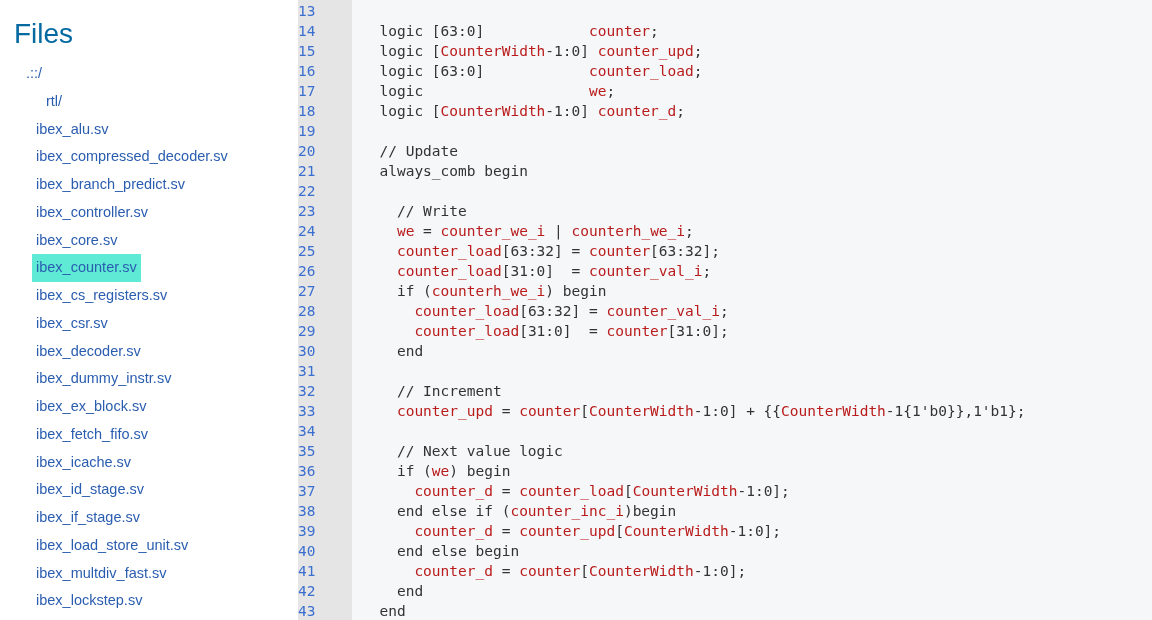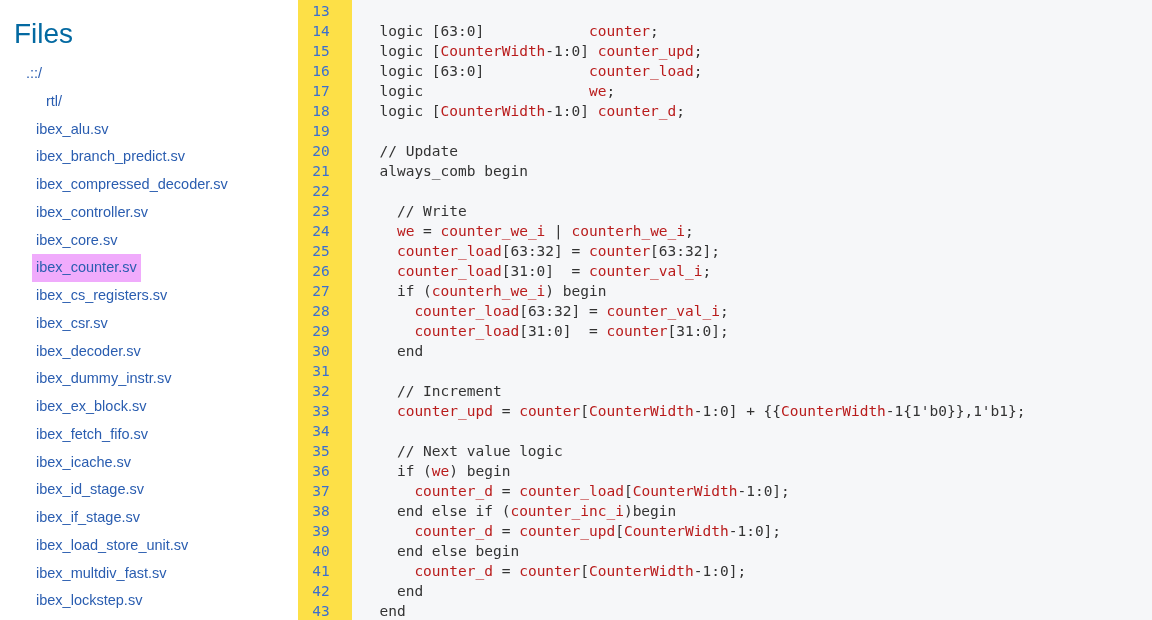--- a/index.html
+++ b/index.html
@@ -28,35 +28,35 @@
     text-decoration: none;
     cursor: pointer;
     display: inline-block;
     padding: 3px 4px;
     line-height: 1.5;
   }
   .lvl0 { padding-left: 22px; }
   .lvl1 { padding-left: 42px; }
   .lvl2 { padding-left: 32px; }
   .tree .sel {
-    background: #f0abfc;
+    background: #5eead4;
     color: #2a5db0;
   }
   .main {
     flex: 1;
     height: 100%;
     overflow: hidden;
     background: #f6f7f9;
     display: flex;
   }
   .gutter {
     width: 54px;
-    text-align: center;
+    text-align: left;
     padding-top: 1px;
-    background: #fde047;
+    background: #e5e5e5;
     color: #3b6fcf;
     font-family: "DejaVu Sans Mono", Menlo, Consolas, monospace;
     font-size: 14.5px;
     line-height: 20px;
     user-select: none;
   }
   .gutter .ln { padding-right: 8px; color: #3b6fcf; }
   .code {
     flex: 1;
     padding-top: 1px;
@@ -73,22 +73,22 @@
 <body>
 
 <div class="app">
   <div class="sidebar">
     <h1 class="side-title">Files</h1>
     <div class="tree">
       <div class="lvl0"><a href="#">.::/</a></div>
       <div class="lvl1"><a href="#">rtl/</a></div>
       <div id="file-list">
           <div class="lvl2"><a href="#">ibex_alu.sv</a></div>
+          <div class="lvl2"><a href="#">ibex_compressed_decoder.sv</a></div>
           <div class="lvl2"><a href="#">ibex_branch_predict.sv</a></div>
-          <div class="lvl2"><a href="#">ibex_compressed_decoder.sv</a></div>
           <div class="lvl2"><a href="#">ibex_controller.sv</a></div>
           <div class="lvl2"><a href="#">ibex_core.sv</a></div>
           <div class="lvl2"><a href="#" class="sel">ibex_counter.sv</a></div>
           <div class="lvl2"><a href="#">ibex_cs_registers.sv</a></div>
           <div class="lvl2"><a href="#">ibex_csr.sv</a></div>
           <div class="lvl2"><a href="#">ibex_decoder.sv</a></div>
           <div class="lvl2"><a href="#">ibex_dummy_instr.sv</a></div>
           <div class="lvl2"><a href="#">ibex_ex_block.sv</a></div>
           <div class="lvl2"><a href="#">ibex_fetch_fifo.sv</a></div>
           <div class="lvl2"><a href="#">ibex_icache.sv</a></div>

